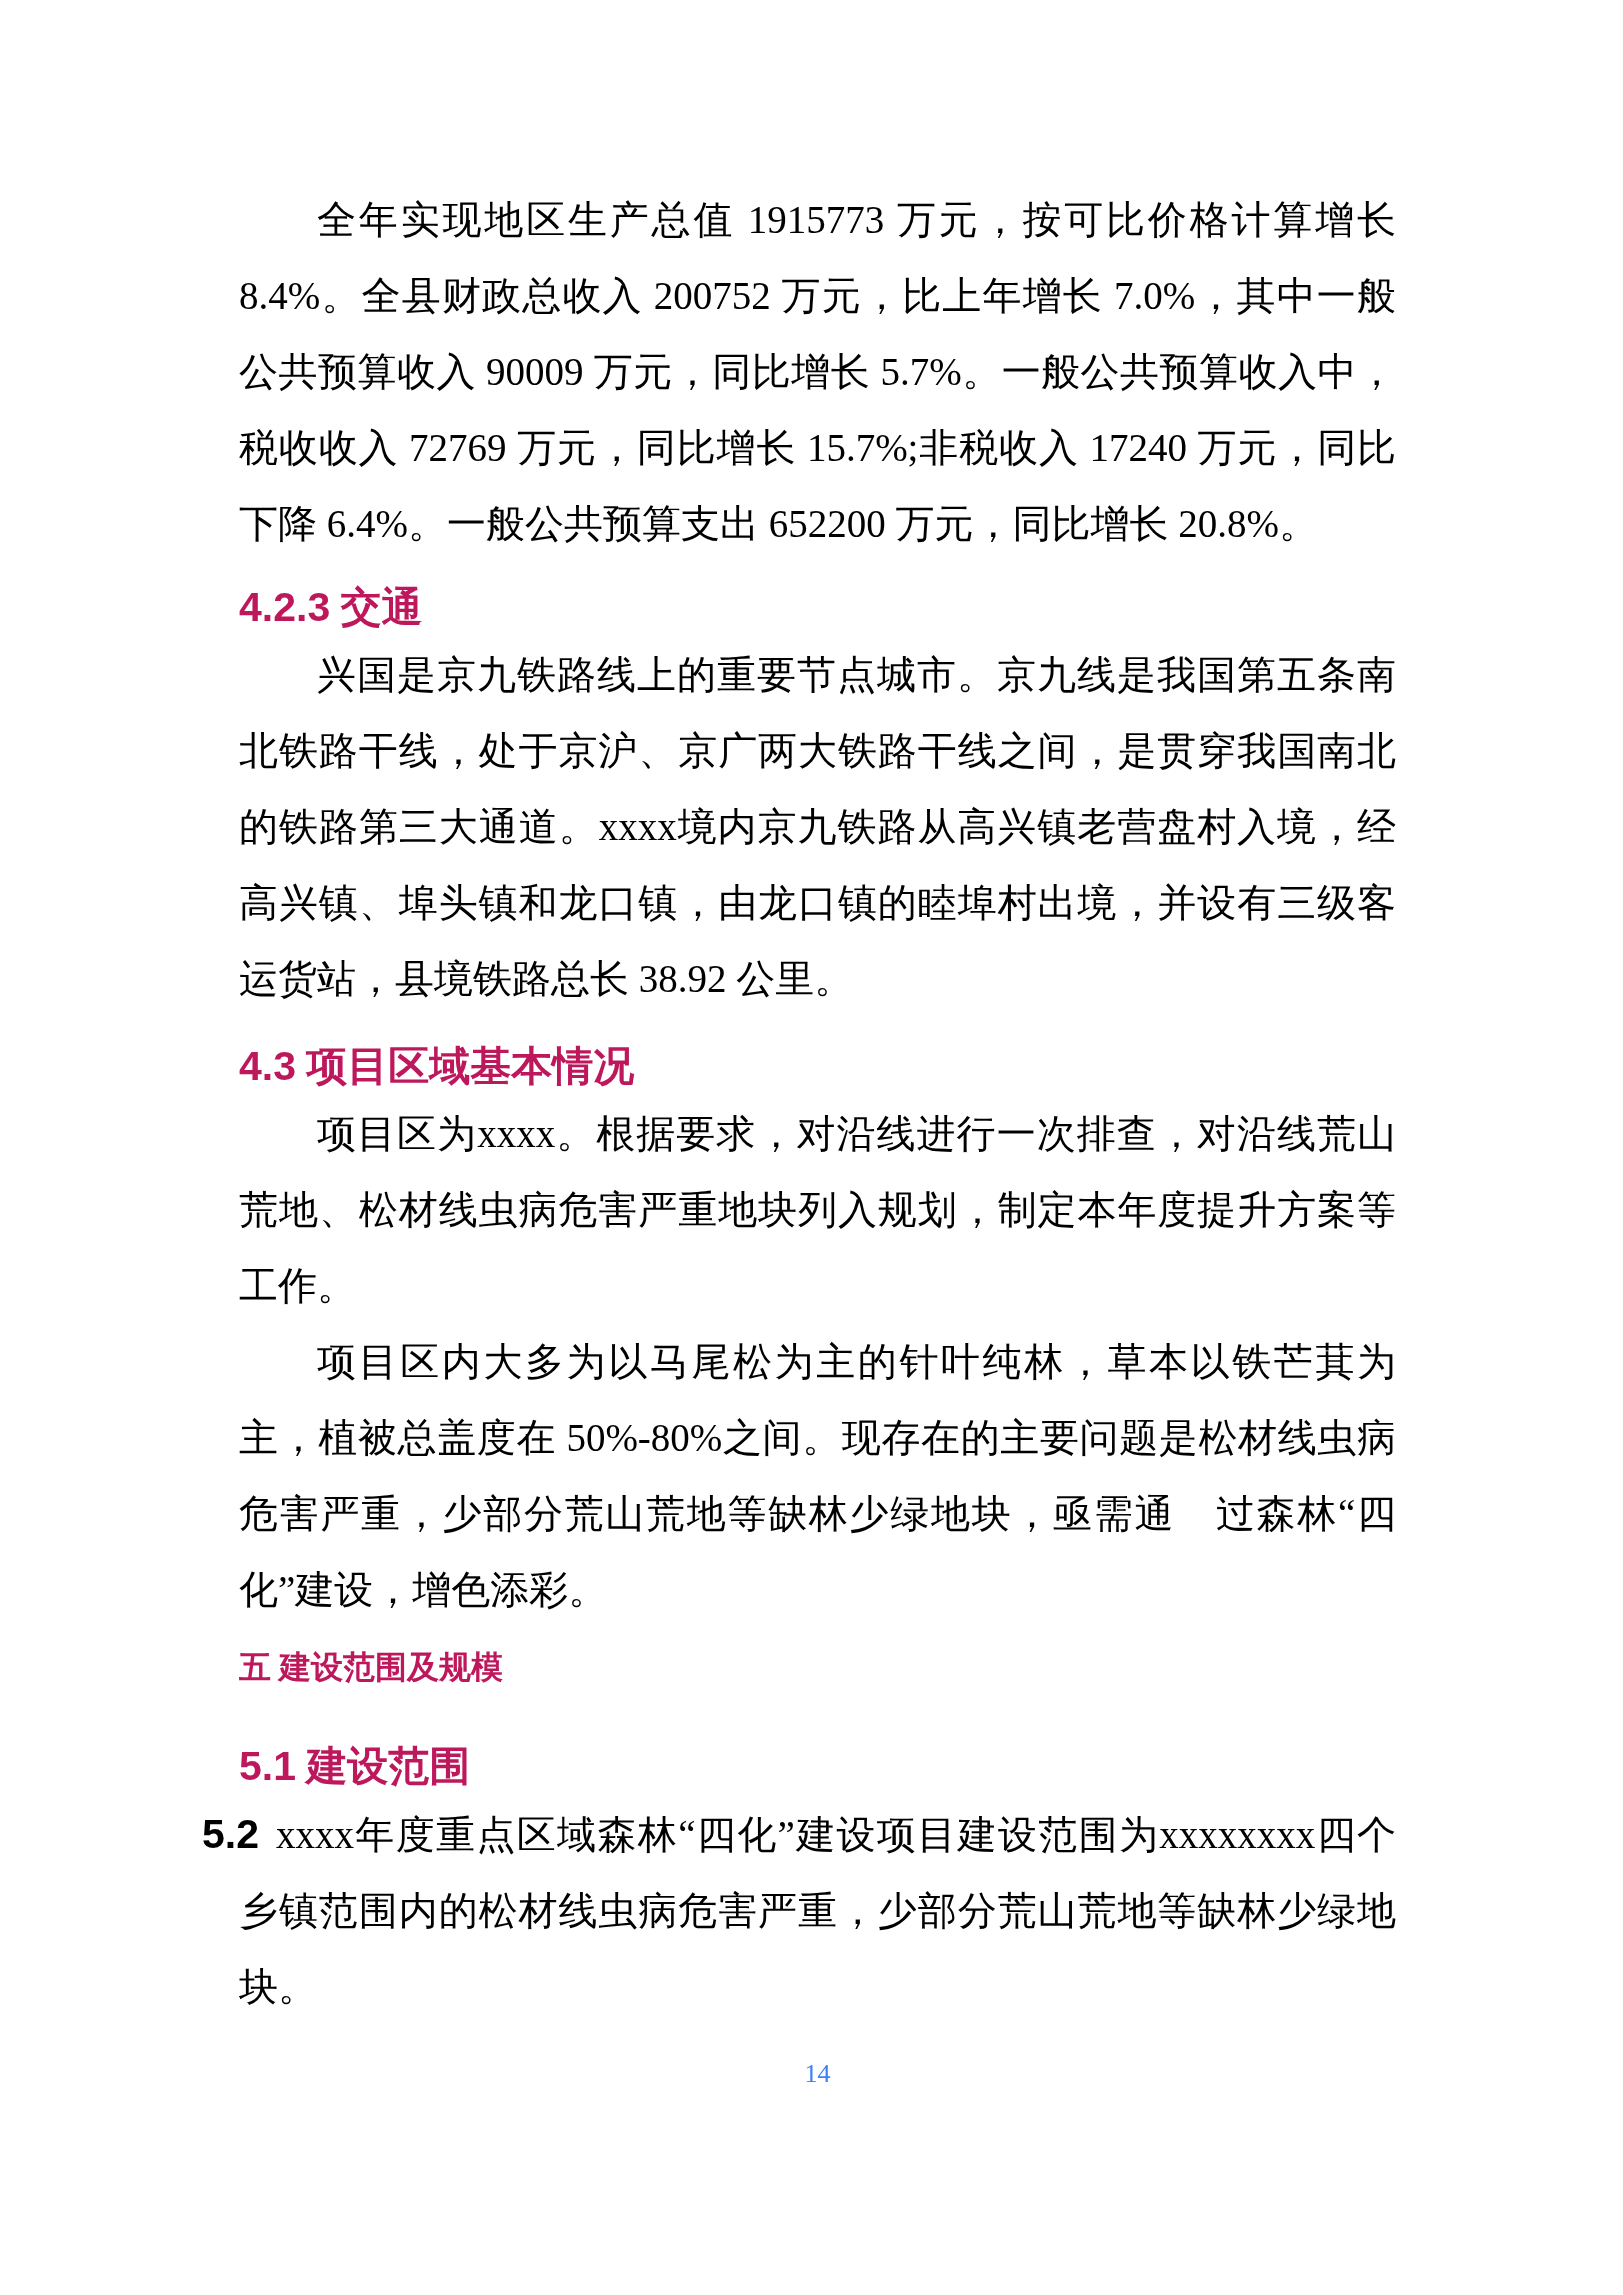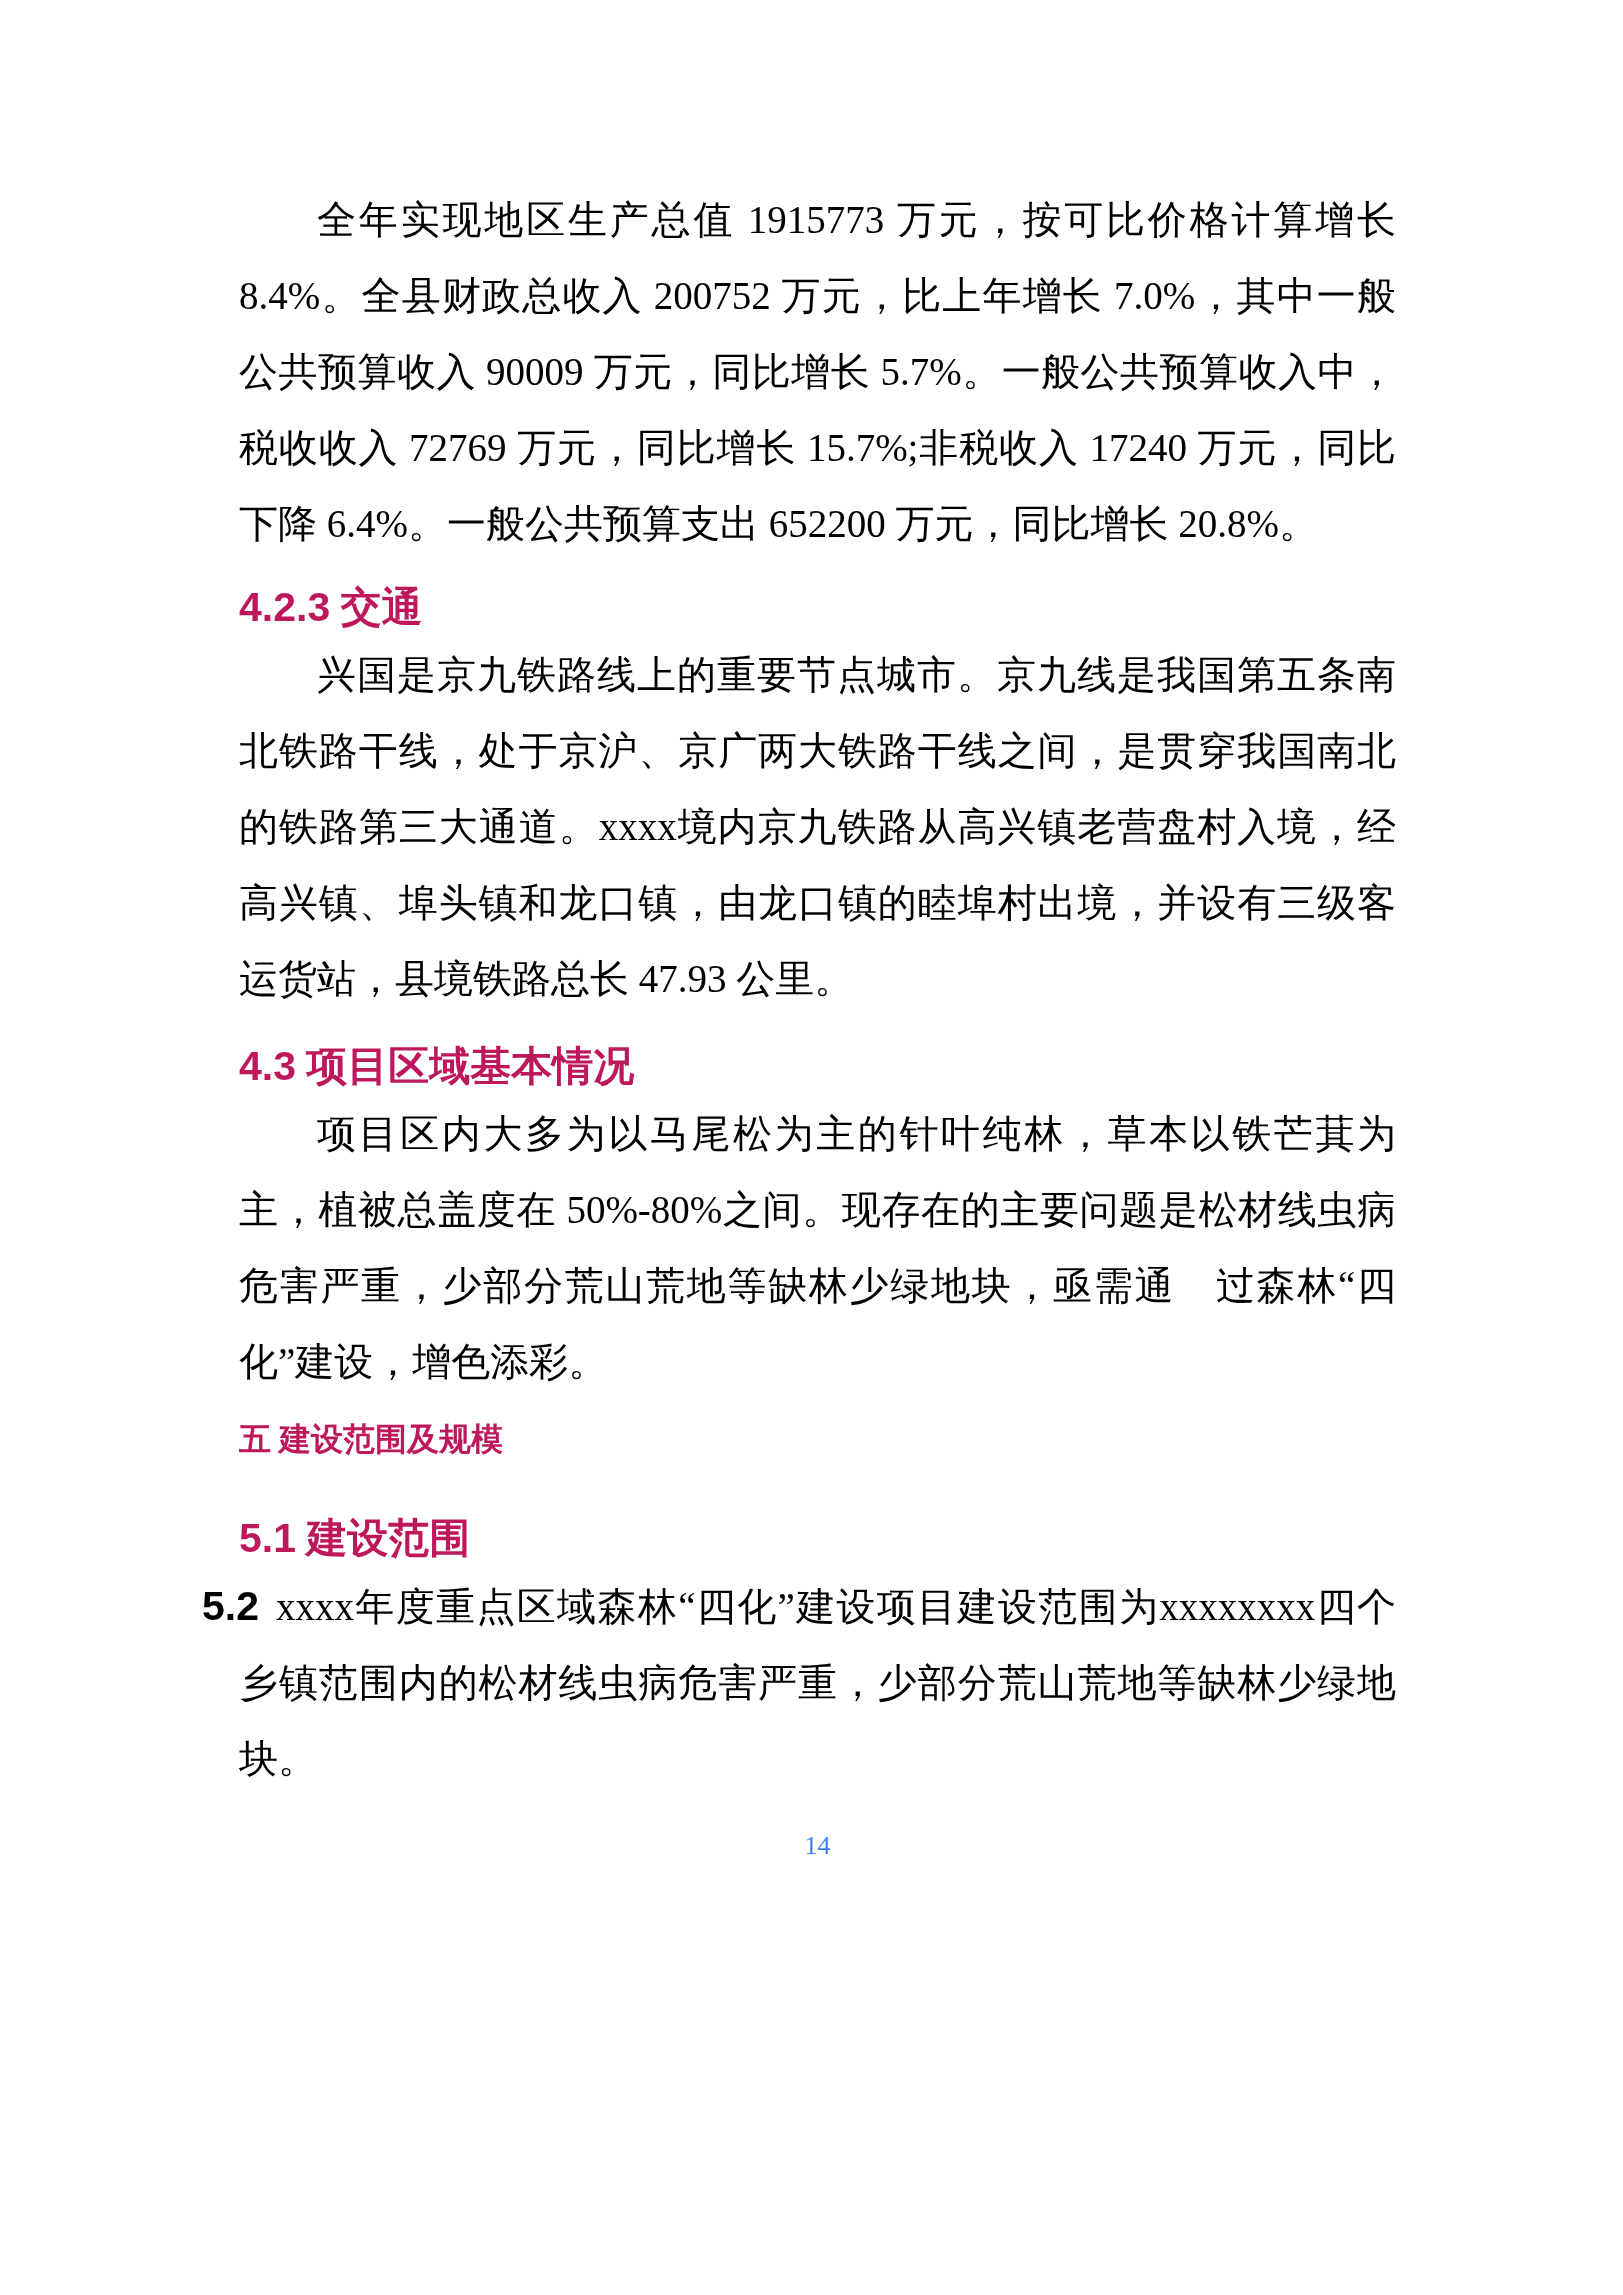--- a/index.html
+++ b/index.html
@@ -72,27 +72,28 @@
 
 <div class="page">
 
   <p class="body indent p-finance">全年实现地区生产总值 1915773 万元，按可比价格计算增长 8.4%。全县财政总收入 200752 万元，比上年增长 7.0%，其中一般公共预算收入 90009 万元，同比增长 5.7%。一般公共预算收入中，税收收入 72769 万元，同比增长 15.7%;非税收入 17240 万元，同比下降 6.4%。一般公共预算支出 652200 万元，同比增长 20.8%。</p>
 
   <h3 class="head h423">
     <span class="hnum">4.2.3</span>
     <span class="htxt">交通</span>
   </h3>
 
-  <p class="body indent p-transport">兴国是京九铁路线上的重要节点城市。京九线是我国第五条南北铁路干线，处于京沪、京广两大铁路干线之间，是贯穿我国南北的铁路第三大通道。xxxx境内京九铁路从高兴镇老营盘村入境，经高兴镇、埠头镇和龙口镇，由龙口镇的睦埠村出境，并设有三级客运货站，县境铁路总长 47.93 公里。</p>
+  <p class="body indent p-transport">兴国是京九铁路线上的重要节点城市。京九线是我国第五条南北铁路干线，处于京沪、京广两大铁路干线之间，是贯穿我国南北的铁路第三大通道。xxxx境内京九铁路从高兴镇老营盘村入境，经高兴镇、埠头镇和龙口镇，由龙口镇的睦埠村出境，并设有三级客运货站，县境铁路总长 38.92 公里。</p>
 
   <h3 class="head h43">
     <span class="hnum">4.3</span>
     <span class="htxt">项目区域基本情况</span>
   </h3>
 
+  <p class="body indent p-area">项目区为xxxx。根据要求，对沿线进行一次排查，对沿线荒山荒地、松材线虫病危害严重地块列入规划，制定本年度提升方案等工作。</p>
 
   <p class="body indent p-vegetation">项目区内大多为以马尾松为主的针叶纯林，草本以铁芒萁为主，植被总盖度在 50%-80%之间。现存在的主要问题是松材线虫病危害严重，少部分荒山荒地等缺林少绿地块，亟需通　过森林“四化”建设，增色添彩。</p>
 
   <h3 class="head h5">
     <span class="htxt">五 建设范围及规模</span>
   </h3>
 
   <h3 class="head h51">
     <span class="hnum">5.1</span>
     <span class="htxt">建设范围</span>

